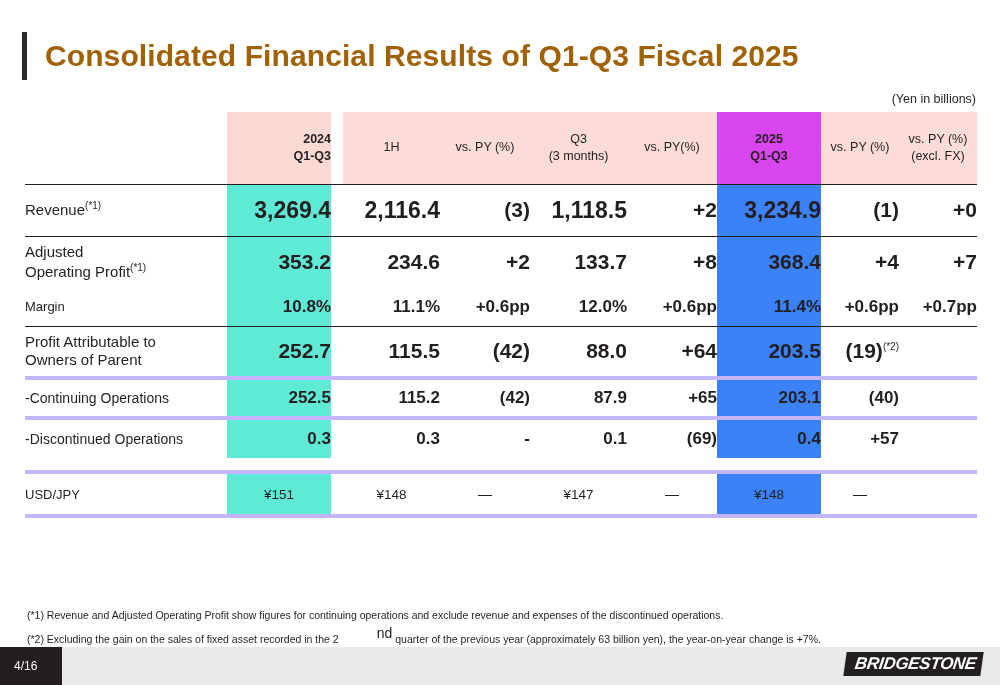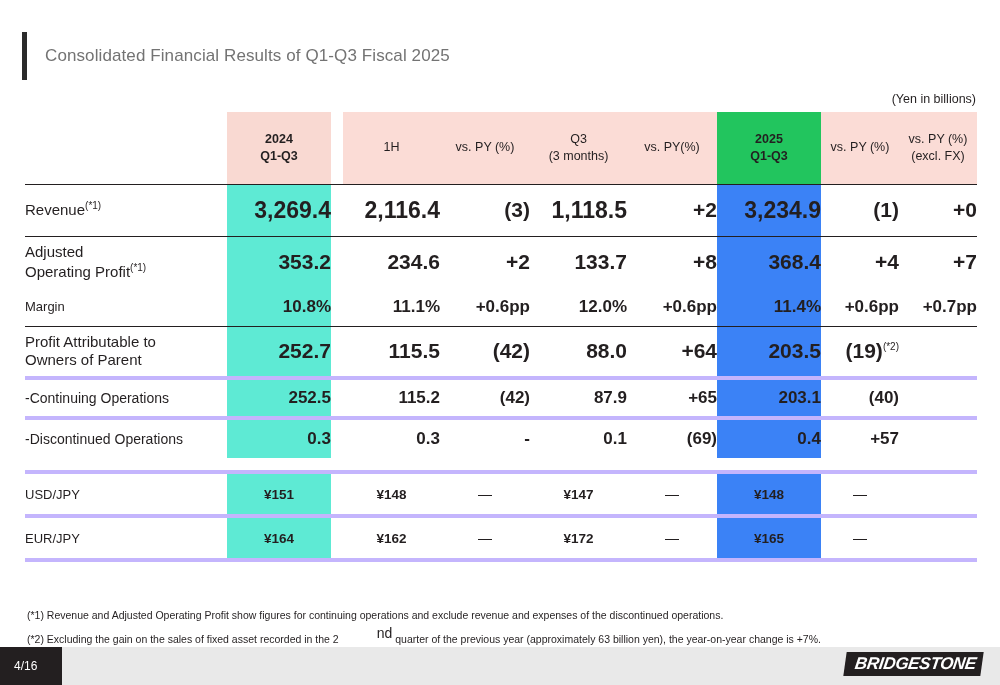--- a/index.html
+++ b/index.html
@@ -22,24 +22,25 @@
     display: flex;
     align-items: center;
     gap: 18px;
   }
   .title-bar {
     width: 5px;
     height: 48px;
     background: #2b2b2b;
   }
   .title-text {
-    font-size: 17px;
+    font-size: 30px;
     letter-spacing: 0.1px;
-    color: #737373;
+    color: #a16207;
     white-space: nowrap;
+    font-weight: bold;
   }
 
   
   .unit-note {
     position: absolute;
     right: 24px;
     top: 92px;
     font-size: 12.5px;
     color: #231f20;
   }
@@ -74,22 +75,22 @@
   col.c-vpyfx { width: 78px; }
 
   
   .hdr-cell {
     text-align: center;
     font-size: 12.5px;
     line-height: 1.35;
     height: 72px;
     color: #231f20;
   }
-  .hdr-2024 { background: #f9d9d2; font-weight: bold; font-size: 12.5px; }
-  .hdr-2025 { background: #22c55e; font-weight: bold; font-size: 12.5px; }
+  .hdr-2024 { background: #f9d9d2; font-weight: bold; font-size: 12.5px; text-align: right; }
+  .hdr-2025 { background: #d946ef; font-weight: bold; font-size: 12.5px; }
   .hdr-band { background: #fbdcd6; }
   .hdr-plain { background: #ffffff; }
   .hdr-gapcell { background: #ffffff; }
 
   
   .sh-2024 { background: #5eead4; }
   .sh-2025 { background: #3b82f6; }
   .sh-white { background: #ffffff; }
   .sh-gap { background: #ffffff; }
 
@@ -112,21 +113,21 @@
 
   
   .num {
     text-align: right;
     padding-right: 10px;
     font-weight: bold;
   }
   .num-xl { font-size: 23px; }
   .num-lg { font-size: 21px; }
   .num-md { font-size: 17px; }
-  .num-fx { font-size: 13.5px; font-weight: bold; text-align: center; padding-right: 0; }
+  .num-fx { font-size: 13.5px; font-weight: normal; text-align: center; padding-right: 0; }
   .num-dash { text-align: center; padding-right: 0; font-weight: normal; font-size: 14px; }
   .sup2 { font-size: 10px; vertical-align: super; font-weight: normal; }
 
   
   .r-top td { border-top: 1px solid #231f20; }
   .r-sep td { border-top: 4px solid #c4b5fd; }
   .r-thick td { border-top: 1px solid #231f20; }
   .h52 { height: 52px; }
   .h38 { height: 38px; }
   .h40 { height: 40px; }
@@ -342,32 +343,20 @@
     <td class="sh-gap"></td>
     <td class="num num-fx sh-white">¥148</td>
     <td class="num num-dash sh-white">—</td>
     <td class="num num-fx sh-white">¥147</td>
     <td class="num num-dash sh-white">—</td>
     <td class="num num-fx sh-2025">¥148</td>
     <td class="num num-dash sh-white">—</td>
     <td class="num num-dash sh-white"></td>
   </tr>
 
-  <tr class="r-sep h44">
-    <td class="lab-small sh-white">EUR/JPY</td>
-    <td class="num num-fx sh-2024">¥164</td>
-    <td class="sh-gap"></td>
-    <td class="num num-fx sh-white">¥162</td>
-    <td class="num num-dash sh-white">—</td>
-    <td class="num num-fx sh-white">¥172</td>
-    <td class="num num-dash sh-white">—</td>
-    <td class="num num-fx sh-2025">¥165</td>
-    <td class="num num-dash sh-white">—</td>
-    <td class="num num-dash sh-white"></td>
-  </tr>
 
   <tr class="r-sep">
     <td style="height:0"></td>
     <td style="height:0"></td>
     <td style="height:0"></td>
     <td style="height:0"></td>
     <td style="height:0"></td>
     <td style="height:0"></td>
     <td style="height:0"></td>
     <td style="height:0"></td>

